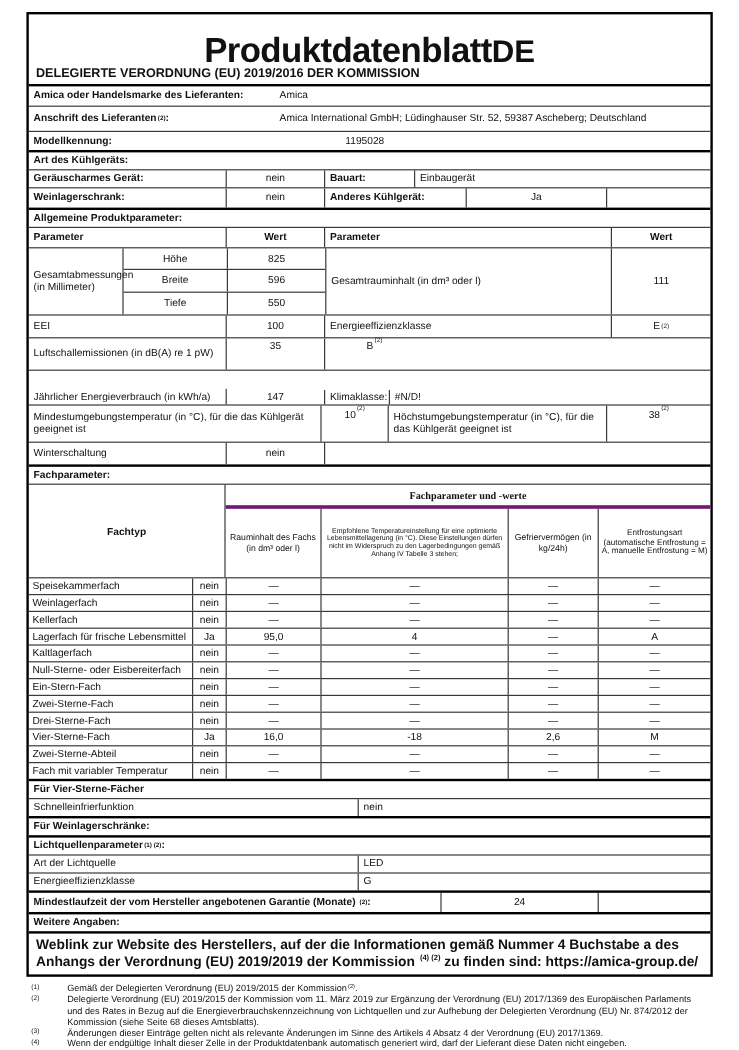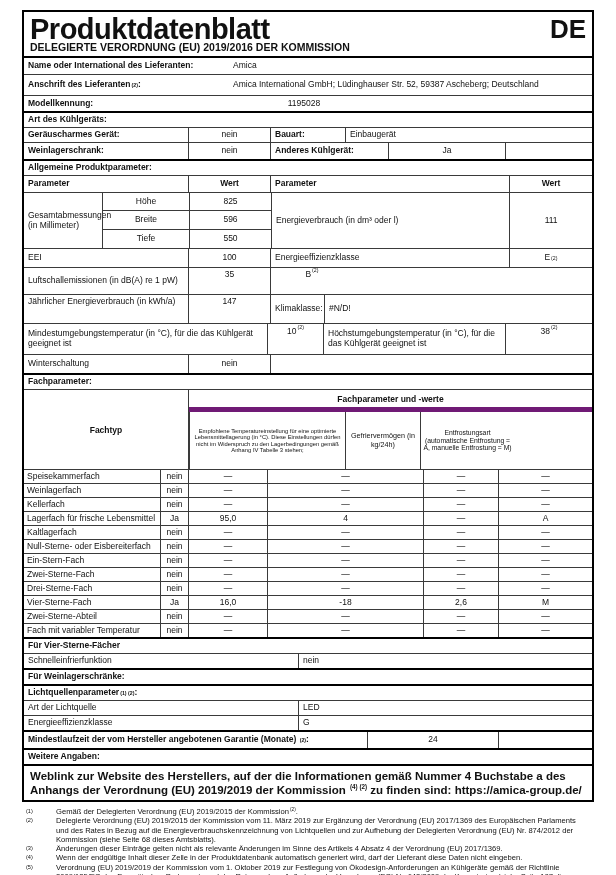--- a/index.html
+++ b/index.html
@@ -16,70 +16,70 @@
   .row{display:flex;border-top:1px solid #3a3a3a;align-items:stretch;}
   .row.first{border-top:none;}
   .row.thick{border-top:2px solid #000;}
   .c{box-sizing:border-box;padding:1px 4px;display:flex;align-items:center;
      font-size:8.5px;line-height:1.15;}
   .bl{border-left:1px solid #3a3a3a;}
   .ctr{justify-content:center;text-align:center;}
   .b{font-weight:bold;}
   sup{font-size:0.62em;line-height:0;margin-left:1px;}
   
-  .titlebar{display:flex;justify-content:space-between;align-items:flex-start;padding:2px 6px 0 6px;}
+  .titlebar{display:flex;justify-content:center;align-items:flex-start;padding:2px 6px 0 6px;margin-top:14px;}
   .title{font-size:29px;font-weight:bold;letter-spacing:-0.5px;line-height:1.05;}
   .lang{font-size:26px;font-weight:bold;}
   .subtitle{font-size:10.5px;font-weight:bold;padding:0 6px 3px 6px;margin-top:-4px;}
   
   .w-lab{width:205px;}      
   .w-rest{flex:1;}
   .w-modnum{width:150px;}
   .w164{width:164px;} .w82{width:82px;} .w75{width:75px;} .w118{width:118px;} .w117{width:117px;} .w87{width:87px;}
   .w239{width:239px;} .w83{width:83px;}
   .w78{width:78px;} .w86{width:86px;}
   .w54{width:54px;}
   .w243{width:243px;} .w56{width:56px;} .w182{width:182px;}
   .w274{width:274px;}
   .w343{width:343px;} .w131{width:131px;} .w94f{width:94px;}
   
   .f-lab{width:136px;} .f-jn{width:28px;} .f-raum{width:79px;} .f-emp{width:156px;} .f-gef{width:75px;} .f-ent{width:94px;}
   .fach-head{display:flex;border-top:1px solid #3a3a3a;}
   .fach-head-left{width:164px;box-sizing:border-box;display:flex;align-items:center;justify-content:center;font-size:8.5px;font-weight:bold;padding:2px;}
   .fach-head-right{flex:1;border-left:1px solid #3a3a3a;display:flex;flex-direction:column;}
-  .fach-group{height:17px;display:flex;align-items:center;justify-content:center;font-size:8.5px;font-weight:bold;border-bottom:5px solid #701a75;}
+  .fach-group{height:17px;display:flex;align-items:center;justify-content:center;font-size:8.5px;font-weight:bold;border-bottom:3px solid #701a75;font-family:Liberation Serif, serif;}
   .fach-sub{display:flex;height:57px;}
   .fach-sub .c{font-size:7.2px;text-align:center;justify-content:center;padding:1px 2px;}
   .fach-sub .tiny{font-size:5.8px;line-height:1.12;}
   .frow .c{min-height:13px;padding:0 3px;}
   
   .weblink{border-top:2px solid #000;padding:3px 6px;font-size:11.5px;font-weight:bold;line-height:1.22;}
   
   .footnotes{margin:5px 22px 0 26px;width:560px;}
   .fn{display:flex;font-size:7.6px;line-height:1.22;}
   .fn-marker{width:30px;flex:none;font-size:5.6px;padding-top:1px;}
   .fn-text{flex:1;}
   .mh14{min-height:14px;} .mh15{min-height:15px;} .mh16{min-height:16px;} .mh17{min-height:17px;}
-  .mh18{min-height:18px;} .mh20{min-height:20px;} .mh26{min-height:26px;} .mh28{min-height:28px;}
+  .mh18{min-height:18px;} .mh20{min-height:20px;} .mh26{min-height:26px;} .mh28{min-height:28px;align-items:flex-end;}
   .mh30{min-height:30px;} .mh13{min-height:13px;}
   .url{font-weight:bold;}
 </style>
 </head>
 <body>
 
 <div class="sheet">
 
   <div class="titlebar">
     <span class="title">Produktdatenblatt</span>
     <span class="lang">DE</span>
   </div>
   <div class="subtitle">DELEGIERTE VERORDNUNG (EU) 2019/2016 DER KOMMISSION</div>
 
   <div class="row thick mh16">
-    <div class="c b w-lab">Name oder International des Lieferanten:</div>
+    <div class="c b w-lab">Amica oder Handelsmarke des Lieferanten:</div>
     <div class="c w-rest">Amica</div>
   </div>
   <div class="row mh20">
     <div class="c b w-lab">
       <span>Anschrift des Lieferanten</span>
         <sup>(2)</sup>
         <span>:</span>
     </div>
     <div class="c w-rest">Amica International GmbH; Lüdinghauser Str. 52, 59387 Ascheberg; Deutschland</div>
   </div>
@@ -124,21 +124,21 @@
       </div>
       <div class="row mh18">
         <div class="c ctr w86">Breite</div>
         <div class="c ctr bl w82">596</div>
       </div>
       <div class="row mh18">
         <div class="c ctr w86">Tiefe</div>
         <div class="c ctr bl w82">550</div>
       </div>
     </div>
-    <div class="c bl w239">Energieverbrauch (in dm³ oder l)</div>
+    <div class="c bl w239">Gesamtrauminhalt (in dm³ oder l)</div>
     <div class="c ctr bl w83">111</div>
   </div>
 
   <div class="row mh18">
     <div class="c w164">EEI</div>
     <div class="c ctr bl w82">100</div>
     <div class="c bl w239">Energieeffizienzklasse</div>
     <div class="c ctr bl w83">
       <span>E</span>
         <sup>(2)</sup>
@@ -182,20 +182,21 @@
 
   <div class="row thick mh14">
     <div class="c b">Fachparameter:</div>
   </div>
 
   <div class="fach-head">
     <div class="fach-head-left">Fachtyp</div>
     <div class="fach-head-right">
       <div class="fach-group">Fachparameter und -werte</div>
       <div class="fach-sub">
+        <div class="c f-raum">Rauminhalt des Fachs (in dm³ oder l)</div>
         <div class="c bl f-emp tiny">Empfohlene Temperatureinstellung für eine optimierte Lebensmittellagerung (in °C). Diese Einstellungen dürfen nicht im Widerspruch zu den Lagerbedingungen gemäß Anhang IV Tabelle 3 stehen;</div>
         <div class="c bl f-gef">Gefriervermögen (in kg/24h)</div>
         <div class="c bl f-ent" style="font-size:6.8px;">Entfrostungsart (automatische Entfrostung = A, manuelle Entfrostung = M)</div>
       </div>
     </div>
   </div>
 
   <div id="fach-rows">
     <div class="row frow mh13">
       <div class="c f-lab">Speisekammerfach</div>

